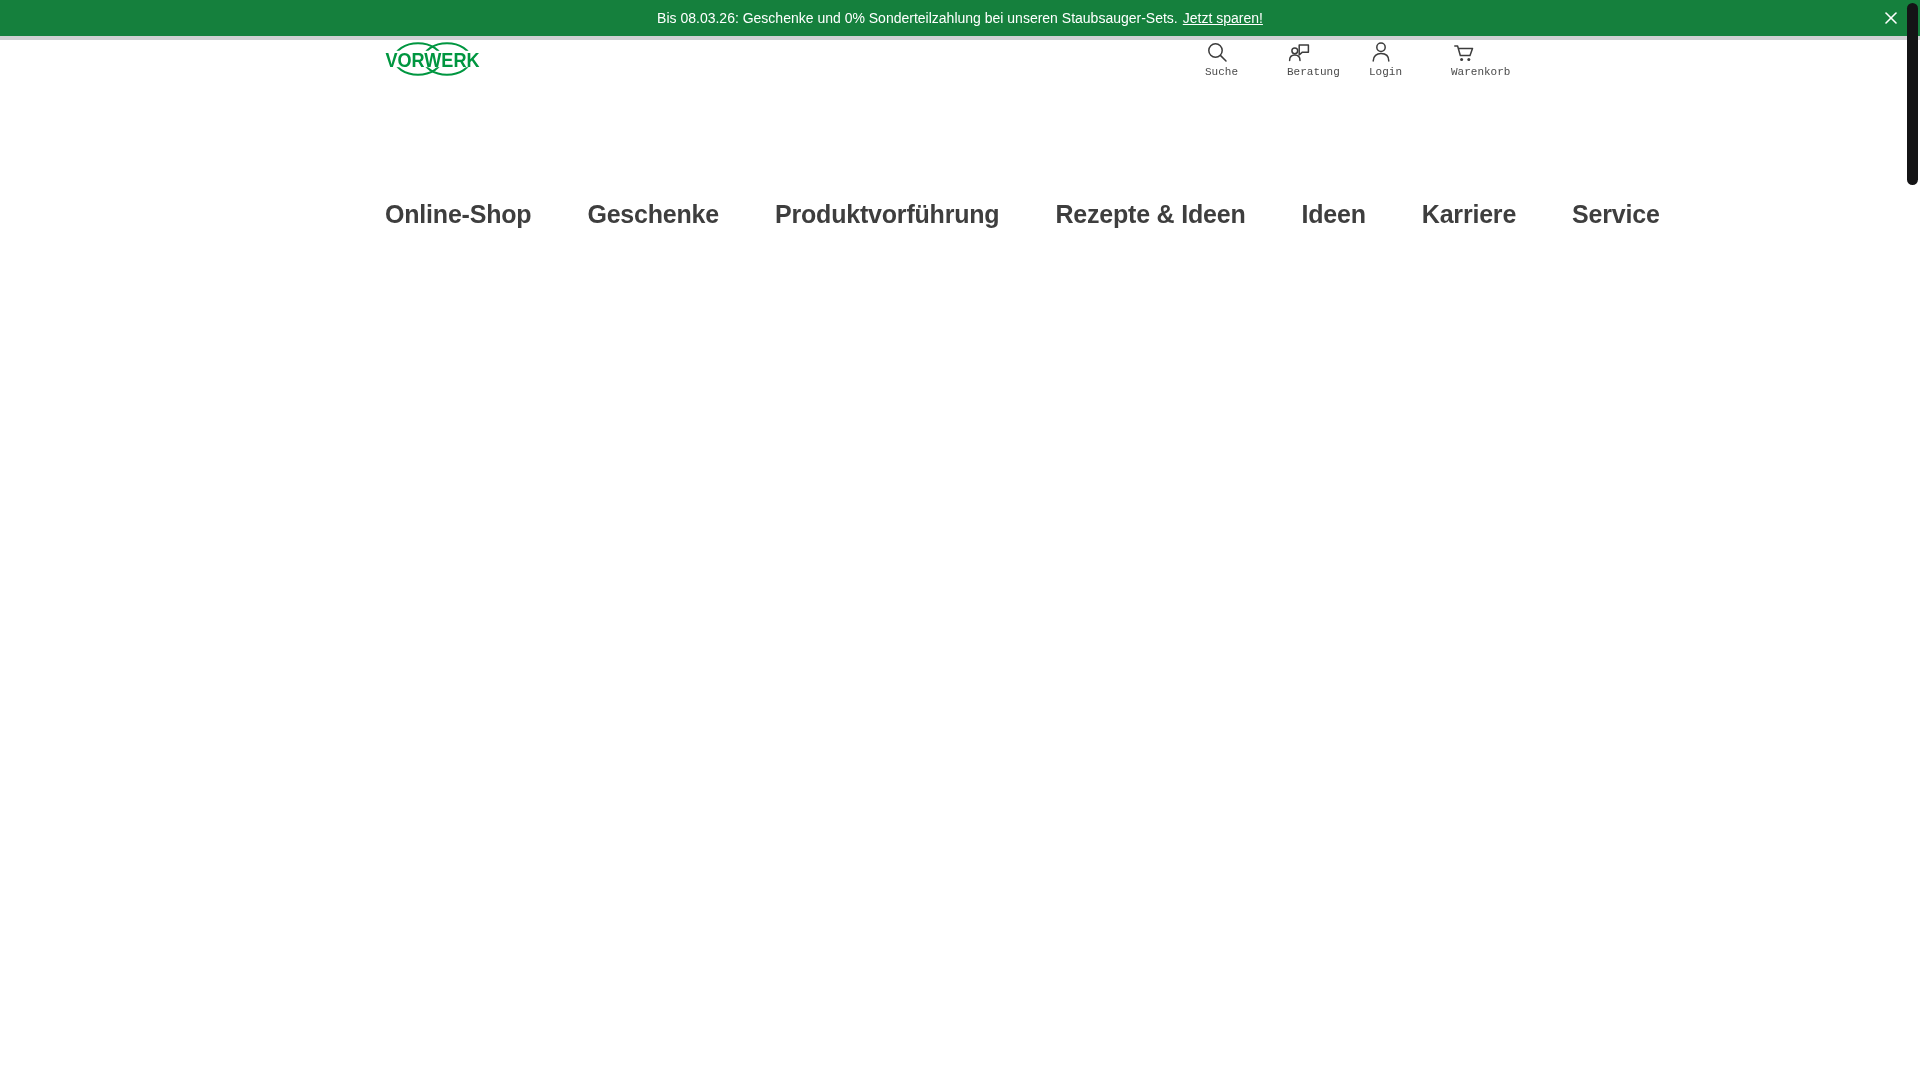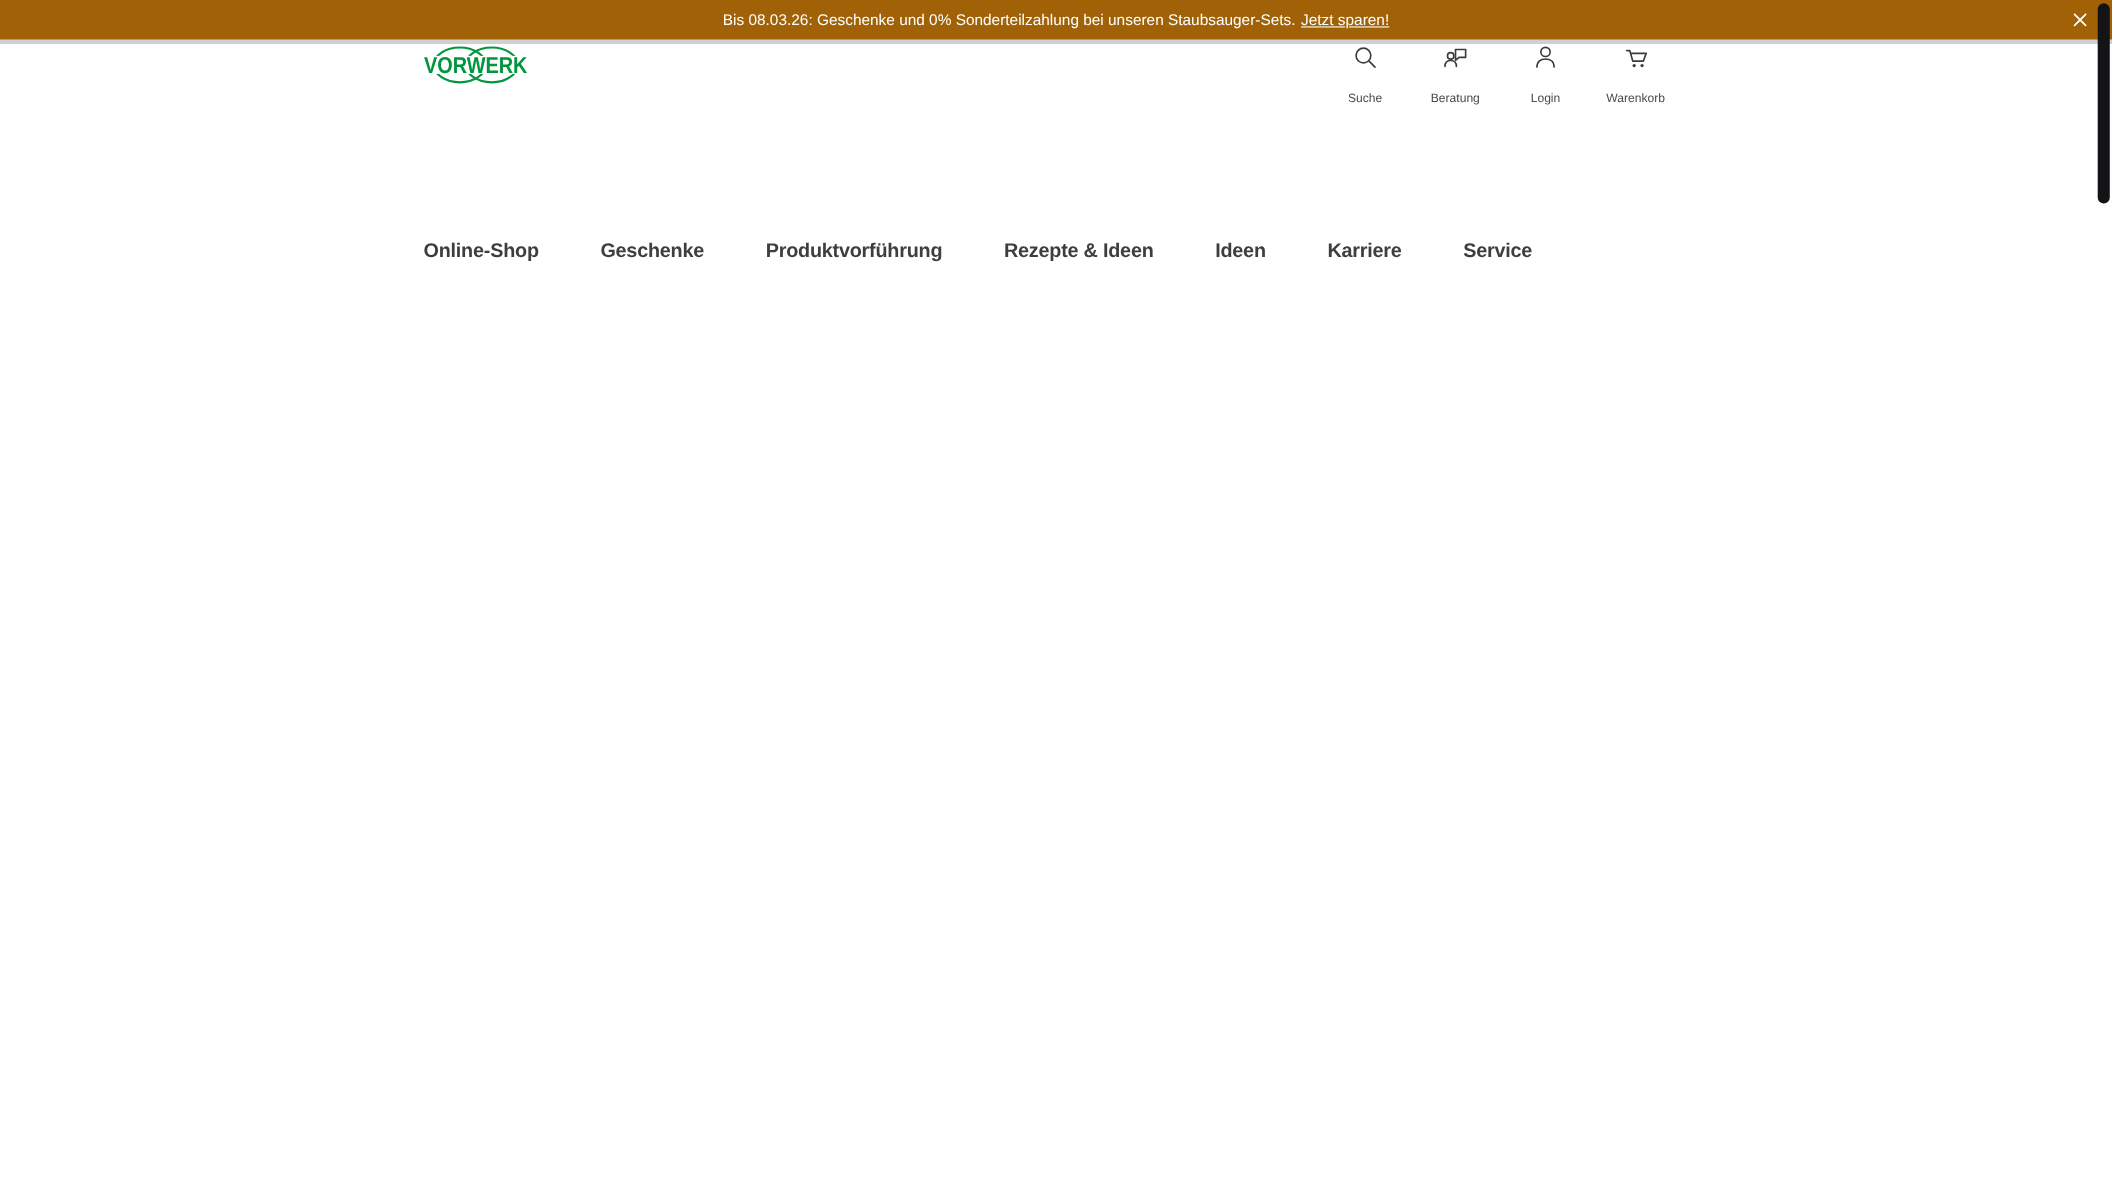--- a/index.html
+++ b/index.html
@@ -8,21 +8,21 @@
     width: 1920px; height: 1080px;
     background: #ffffff;
     font-family: "Liberation Sans", sans-serif;
     overflow: hidden;
     position: relative;
   }
 
   
   .promo-banner {
     height: 36px;
-    background: #a16207;
+    background: #15803d;
     color: #ffffff;
     display: flex;
     align-items: center;
     justify-content: center;
     position: relative;
     font-size: 14px;
   }
   .promo-inner { display: flex; align-items: center; gap: 5px; }
   .promo-link {
     color: #ffffff;
@@ -52,41 +52,41 @@
     align-items: flex-start;
   }
   .logo { display: block; cursor: pointer; }
   .logo svg { display: block; }
 
   .actions { display: flex; gap: 10px; margin-right: 12px; }
   .action-item {
     width: 72px;
     display: flex;
     flex-direction: column;
-    align-items: center;
-    gap: 20px;
+    align-items: flex-start;
+    gap: 2px;
     cursor: pointer;
     background: none; border: none; padding: 0;
-    font-family: Liberation Sans, sans-serif;
+    font-family: Liberation Mono, monospace;
   }
   .action-item svg { display: block; }
   .action-label {
     font-size: 11px;
     color: #4a4a4a;
     white-space: nowrap;
   }
 
   
   .main-nav {
     display: flex;
     gap: 56px;
     margin-top: 122px;
   }
   .nav-item {
-    font-size: 18px;
+    font-size: 25px;
     font-weight: bold;
     color: #3E3E3E;
     letter-spacing: -0.2px;
     cursor: pointer;
     white-space: nowrap;
   }
 
   
   .scrollbar-thumb {
     position: absolute;

